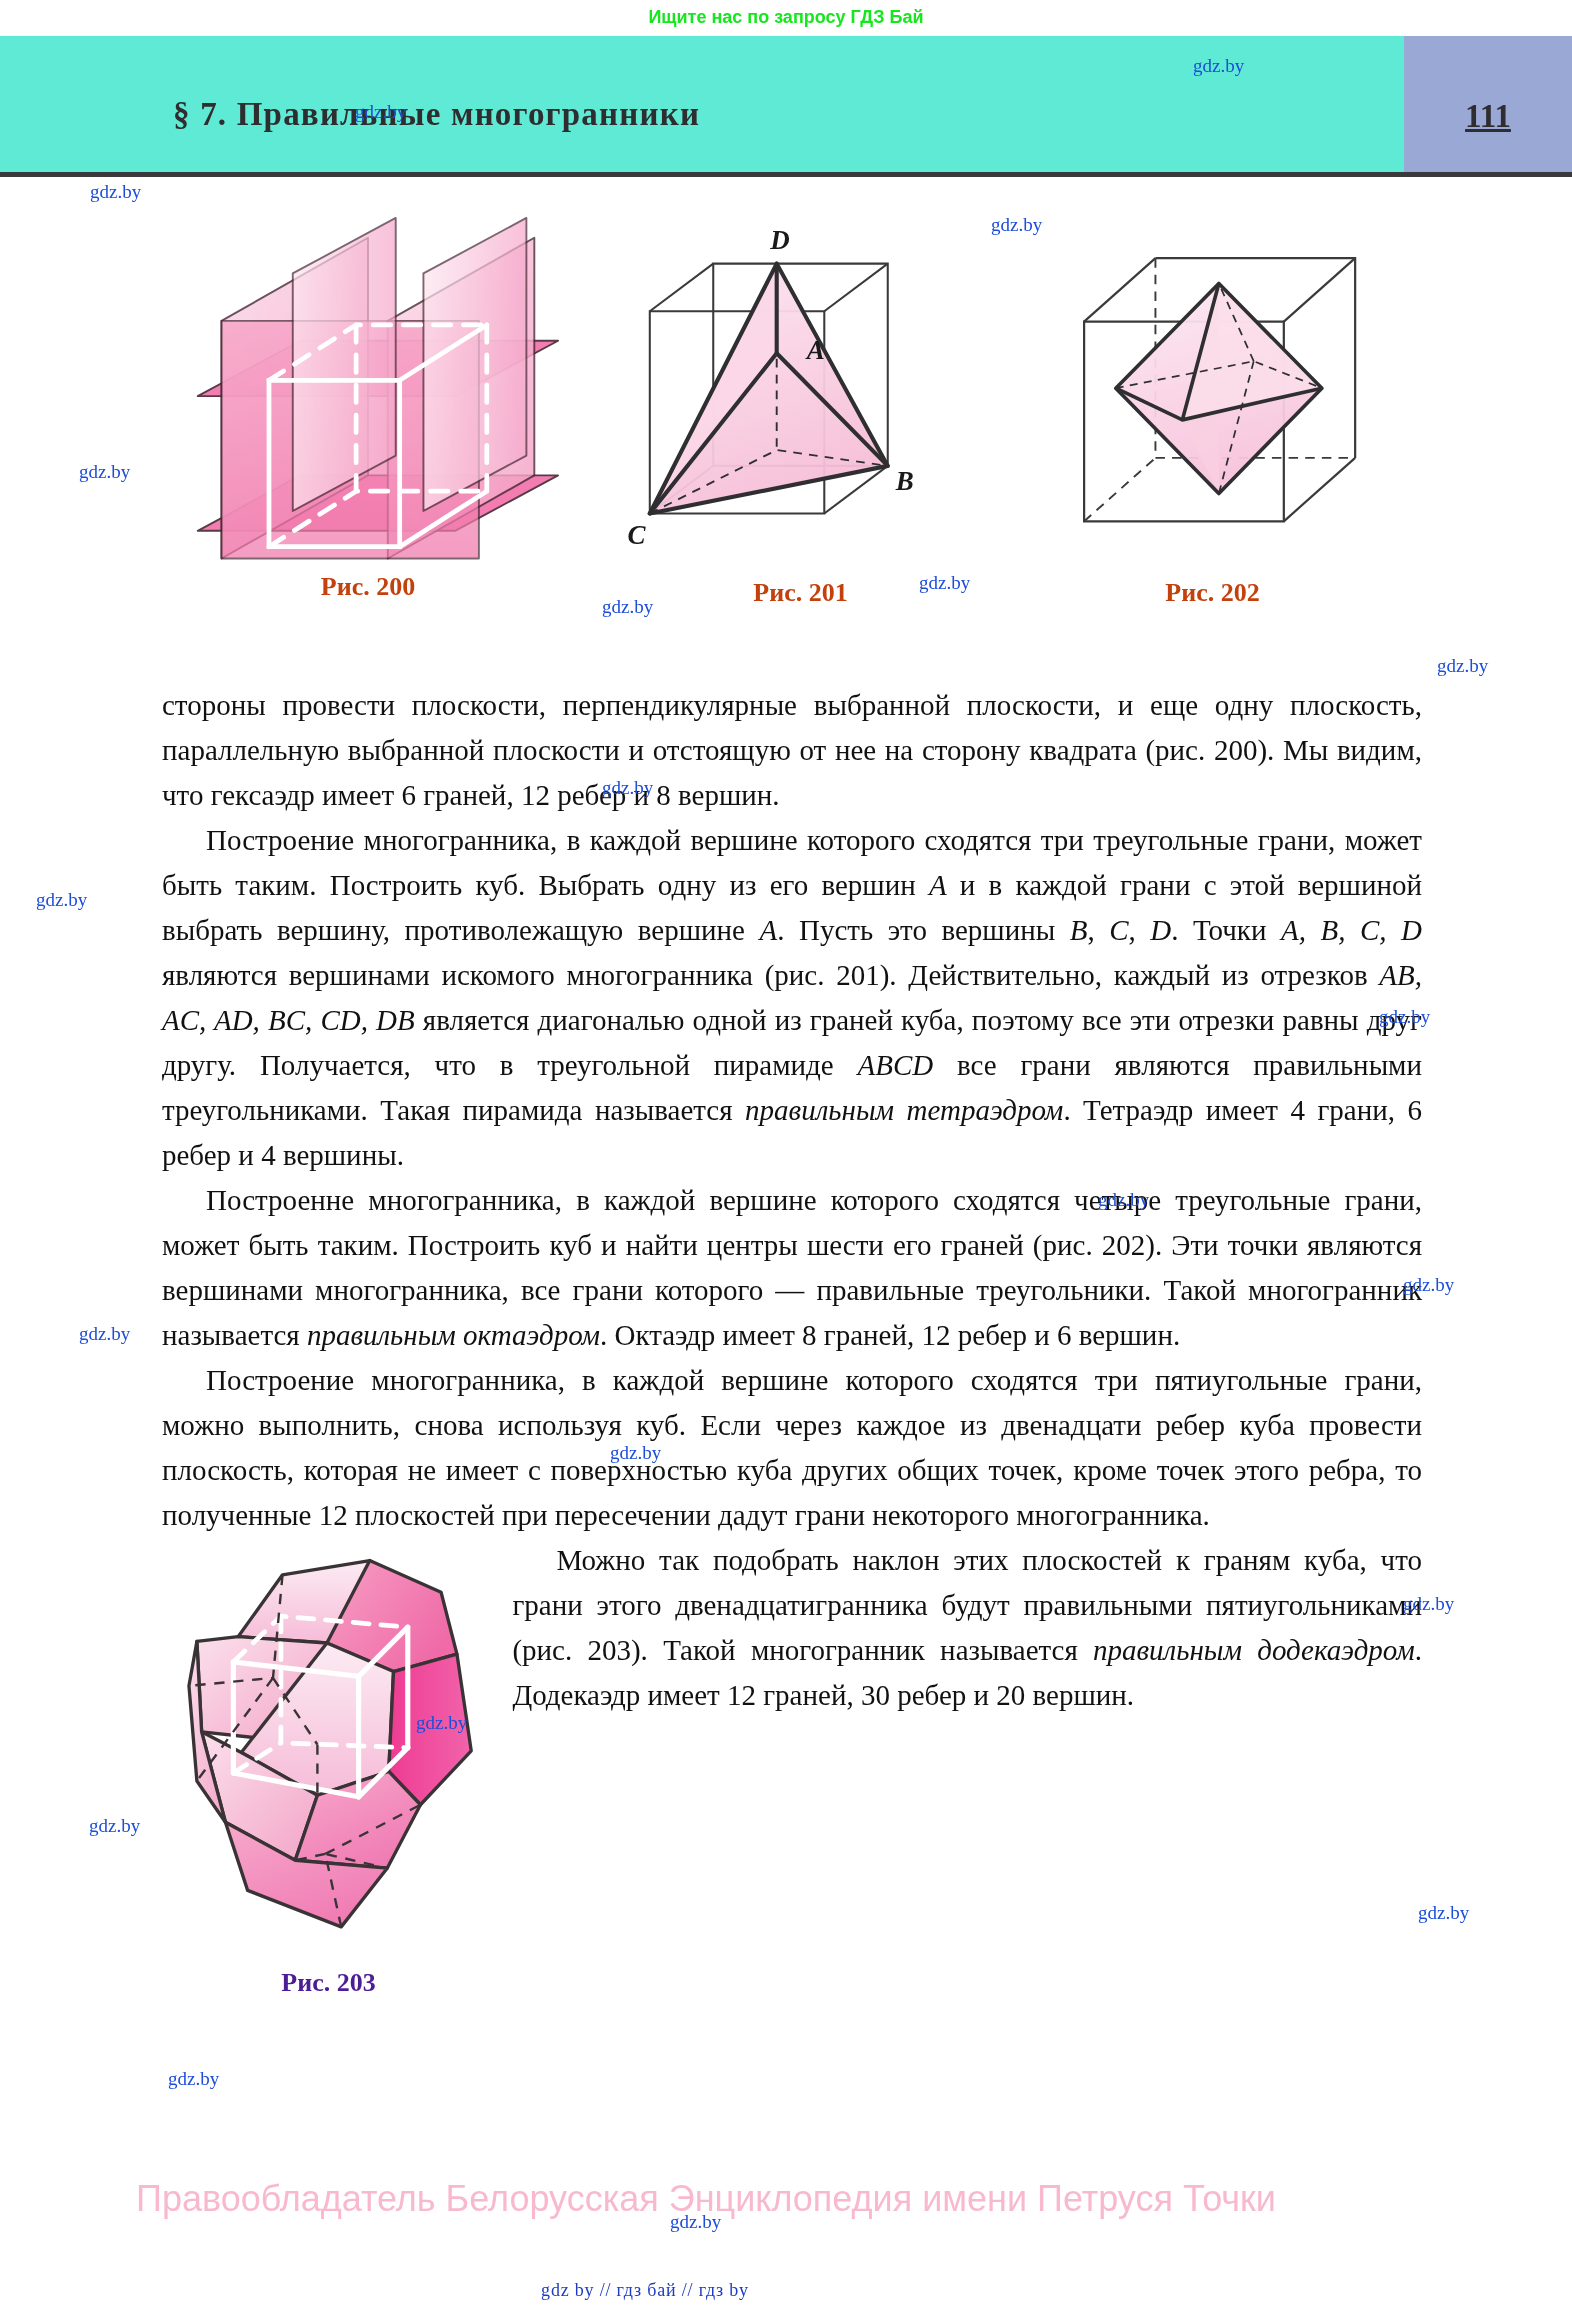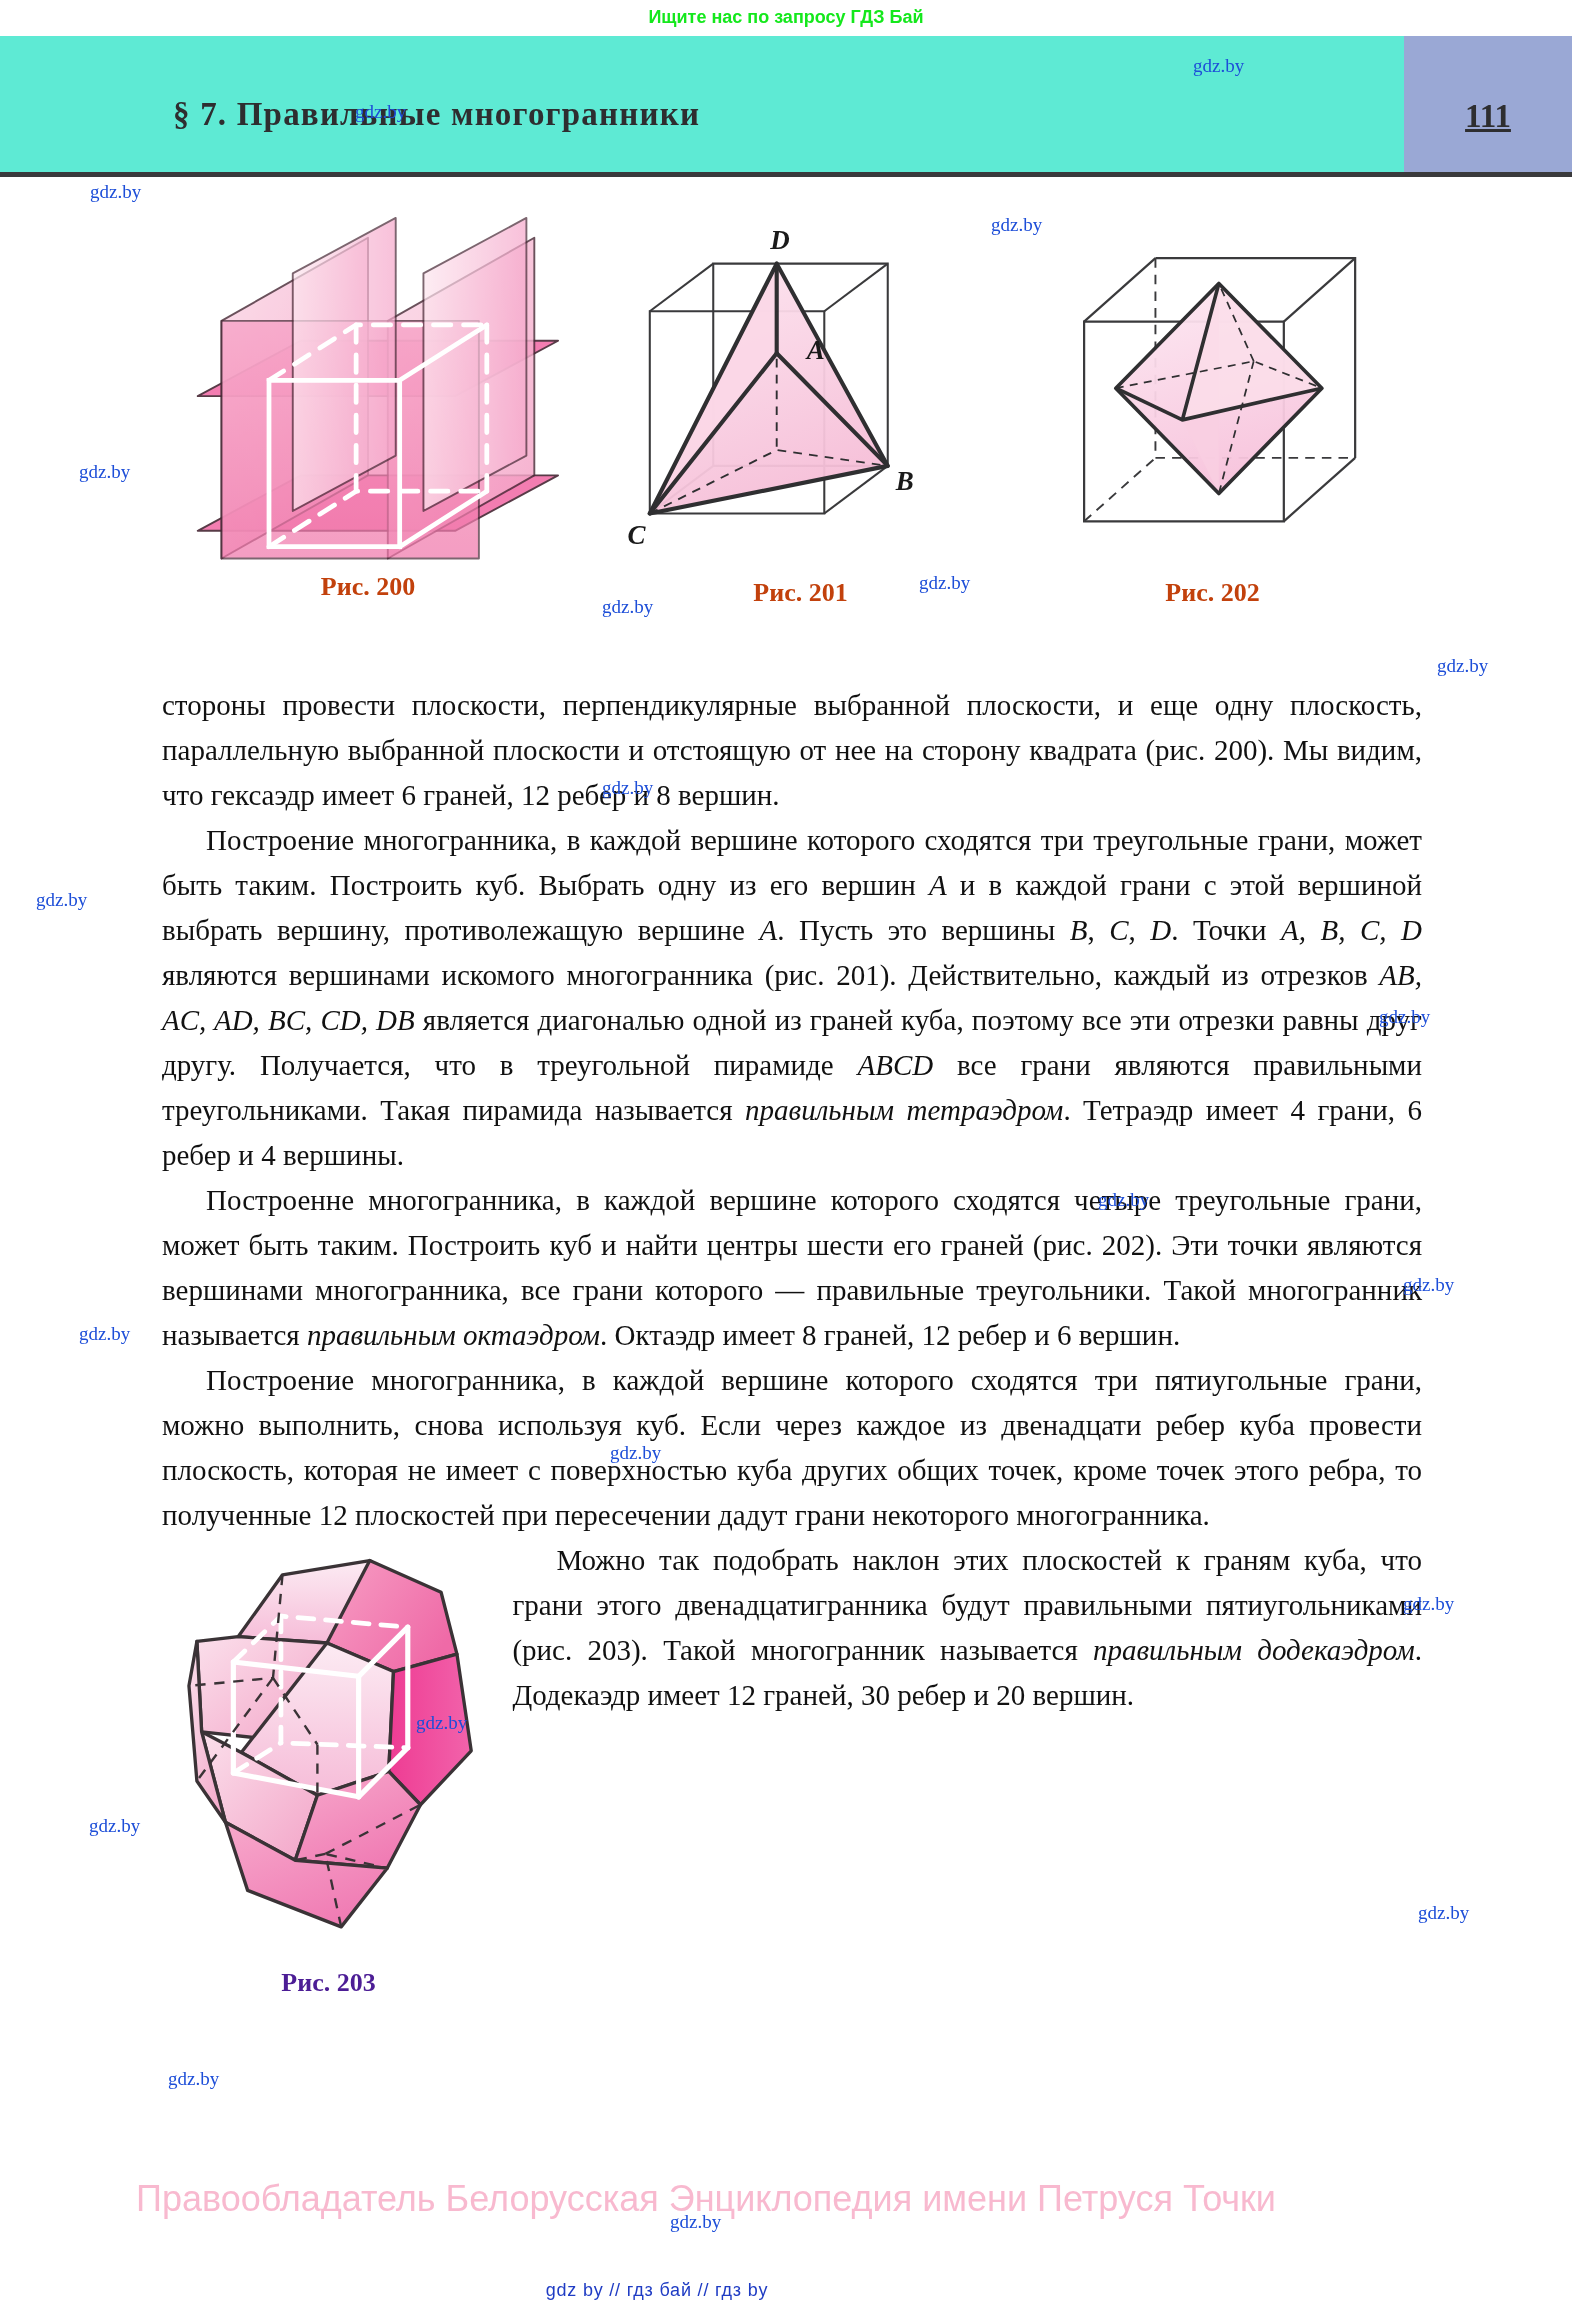--- a/index.html
+++ b/index.html
@@ -88,25 +88,25 @@
   .wm-big-pink {
     position: absolute;
     color: #f8b9cf;
     font-family: "Liberation Sans", sans-serif;
     font-size: 36px;
     white-space: nowrap;
     z-index: 45;
   }
   .footer-links {
     position: absolute;
-    left: 12px; top: 2280px;
+    left: 0; top: 2280px;
     width: 1290px;
     text-align: center;
     color: #1f3cc4;
-    font-family: Liberation Sans, sans-serif;
+    font-family: Liberation Serif, serif;
     font-size: 18px;
     letter-spacing: 0.8px;
   }
 
   
   .figrow {
     position: absolute;
     top: 198px; left: 0;
     width: 1572px;
     height: 475px;

